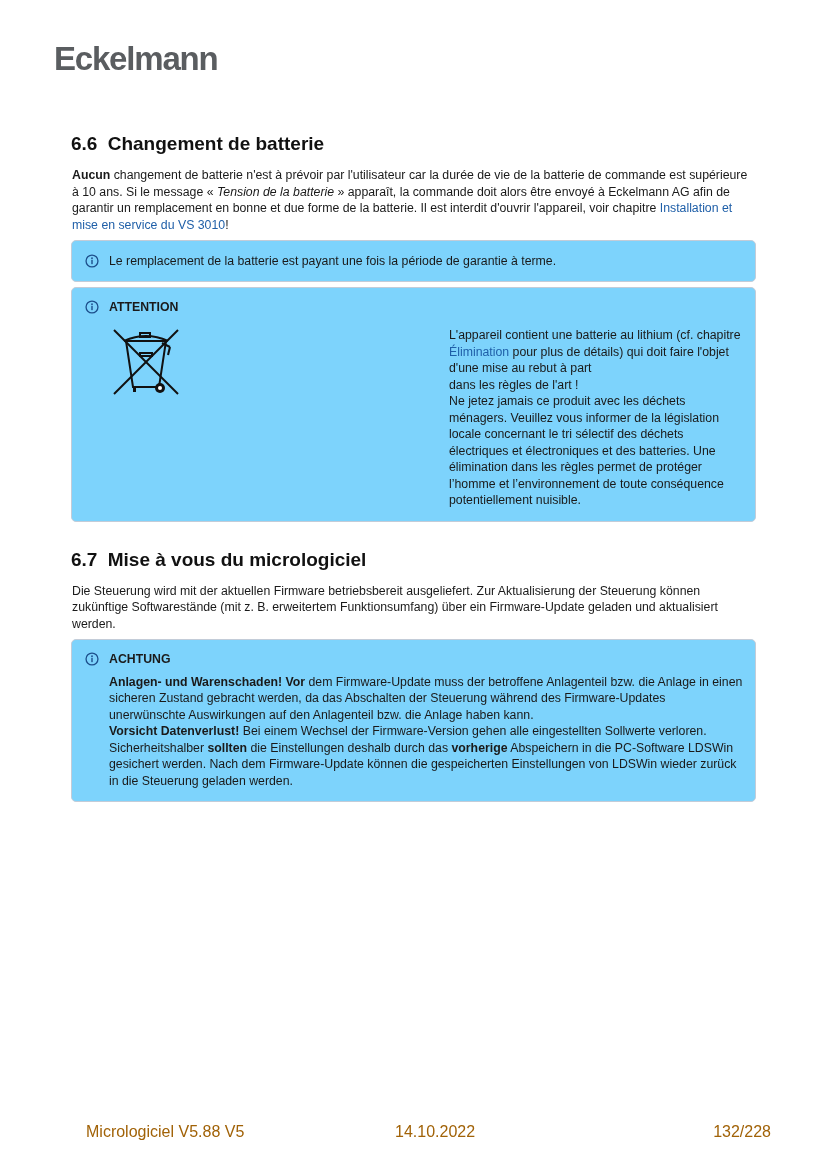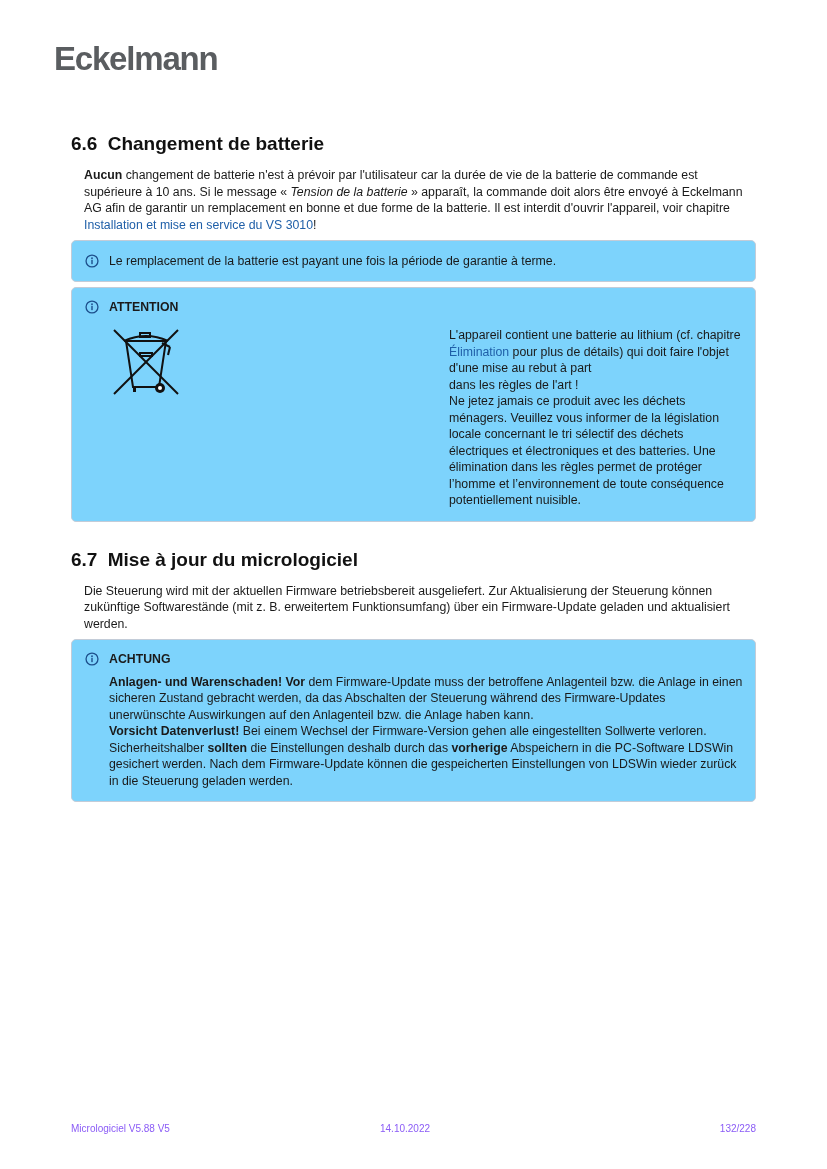--- a/index.html
+++ b/index.html
@@ -11,40 +11,40 @@
       position: absolute; left: 54px; top: 40px;
       font-family: "Liberation Sans", sans-serif; font-weight: 700;
       font-size: 33px; letter-spacing: -1.2px; color: #5a5d60;
     }
     .content { position: absolute; left: 71px; top: 133px; width: 685px; }
     h2 {
       font-size: 19px; font-weight: 700; margin: 0 0 12px 0; color: #111;
     }
     h2 .num { margin-right: 5px; }
     p.body {
-      font-size: 12.3px; line-height: 16.5px; margin: 0 0 7px 13px;
+      font-size: 12.3px; line-height: 16.5px; margin: 0 0 7px 1px;
     }
     a.link { color: #1f5fa8; text-decoration: none; }
     .box {
       border: 1.5px solid #c3ccd8; border-radius: 5px; background: #7dd3fc;
       margin: 0 0 5px 0; padding: 11px 12px 10px 12px; position: relative;
       font-size: 12.3px; line-height: 16.5px;
     }
     .box-row { display: flex; align-items: flex-start; }
     .info-icon {
       flex: 0 0 auto; width: 14px; height: 14px; margin: 1px 10px 0 1px;
     }
     .box-title { font-weight: 700; }
     .att-body { display: flex; margin-top: 12px; }
     .att-img { width: 365px; padding-left: 26px; padding-top: 0px; box-sizing: border-box; }
     .att-text { flex: 1; }
     .ach-body { margin-left: 25px; margin-top: 6px; }
     .footer {
-      position: absolute; top: 1123px; left: 71px; width: 685px; height: 20px;
-      font-size: 10px; color: #8b5cf6;
+      position: absolute; top: 1123px; left: 86px; width: 685px; height: 20px;
+      font-size: 16px; color: #a16207;
     }
     .footer .left { position: absolute; left: 0; }
     .footer .center { position: absolute; left: 309px; }
     .footer .right { position: absolute; right: 0; }
   </style>
 </head>
 <body>
 
 <div class="logo">Eckelmann</div>
 
@@ -100,21 +100,21 @@
       <div class="att-text">
         <span>L'appareil contient une batterie au lithium (cf. chapitre </span><a class="link">Élimination</a><span> pour plus de détails) qui doit faire l'objet d'une mise au rebut à part</span><br>
         <span>dans les règles de l'art !</span><br>
         <span>Ne jetez jamais ce produit avec les déchets ménagers. Veuillez vous informer de la législation locale concernant le tri sélectif des déchets électriques et électroniques et des batteries. Une élimination dans les règles permet de protéger l’homme et l’environnement de toute conséquence potentiellement nuisible.</span>
       </div>
     </div>
   </div>
 
   <h2 style="margin-top:27px;">
     <span class="num">6.7</span>
-    <span>Mise à jour du micrologiciel</span>
+    <span>Mise à vous du micrologiciel</span>
   </h2>
 
   <p class="body">Die Steuerung wird mit der aktuellen Firmware betriebsbereit ausgeliefert. Zur Aktualisierung der Steuerung können zukünftige Softwarestände (mit z. B. erweitertem Funktionsumfang) über ein Firmware-Update geladen und aktualisiert werden.</p>
 
   <div class="box" style="padding-bottom:12px;">
     <div class="box-row">
       <svg class="info-icon" viewBox="0 0 16 16">
         <circle cx="8" cy="8" r="6.8" fill="none" stroke="#1d4f8c" stroke-width="1.5"></circle>
         <circle cx="8" cy="4.8" r="1" fill="#1d4f8c"></circle>
         <rect x="7.2" y="6.6" width="1.6" height="5" fill="#1d4f8c"></rect>

